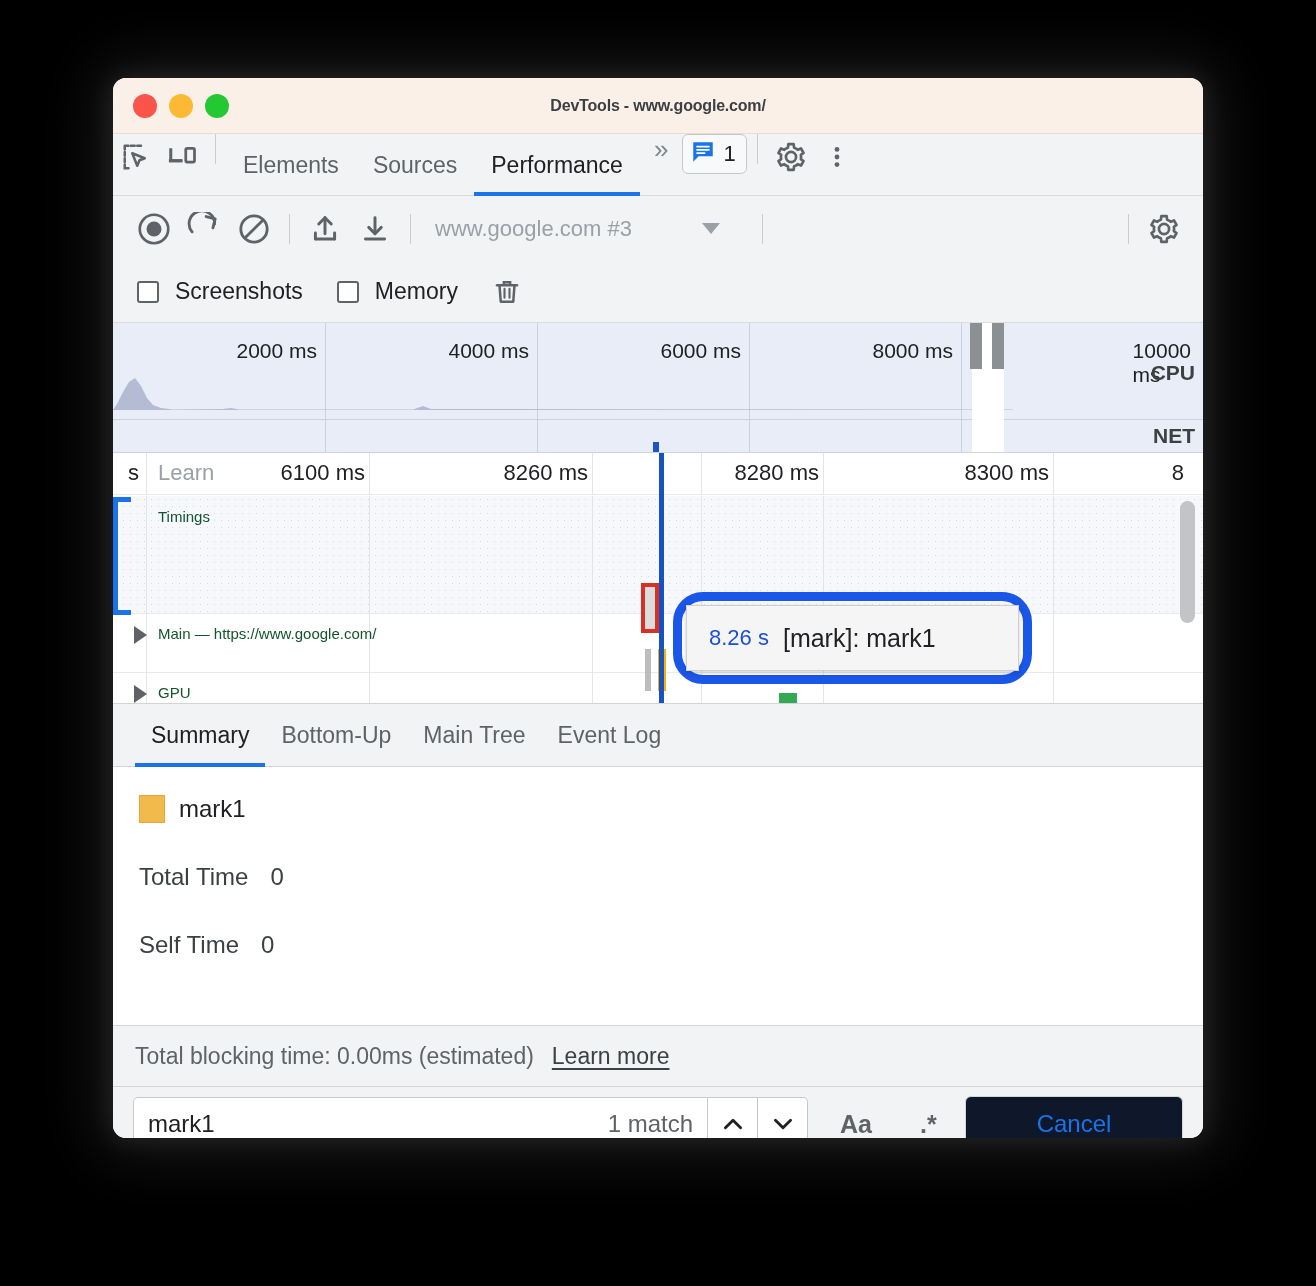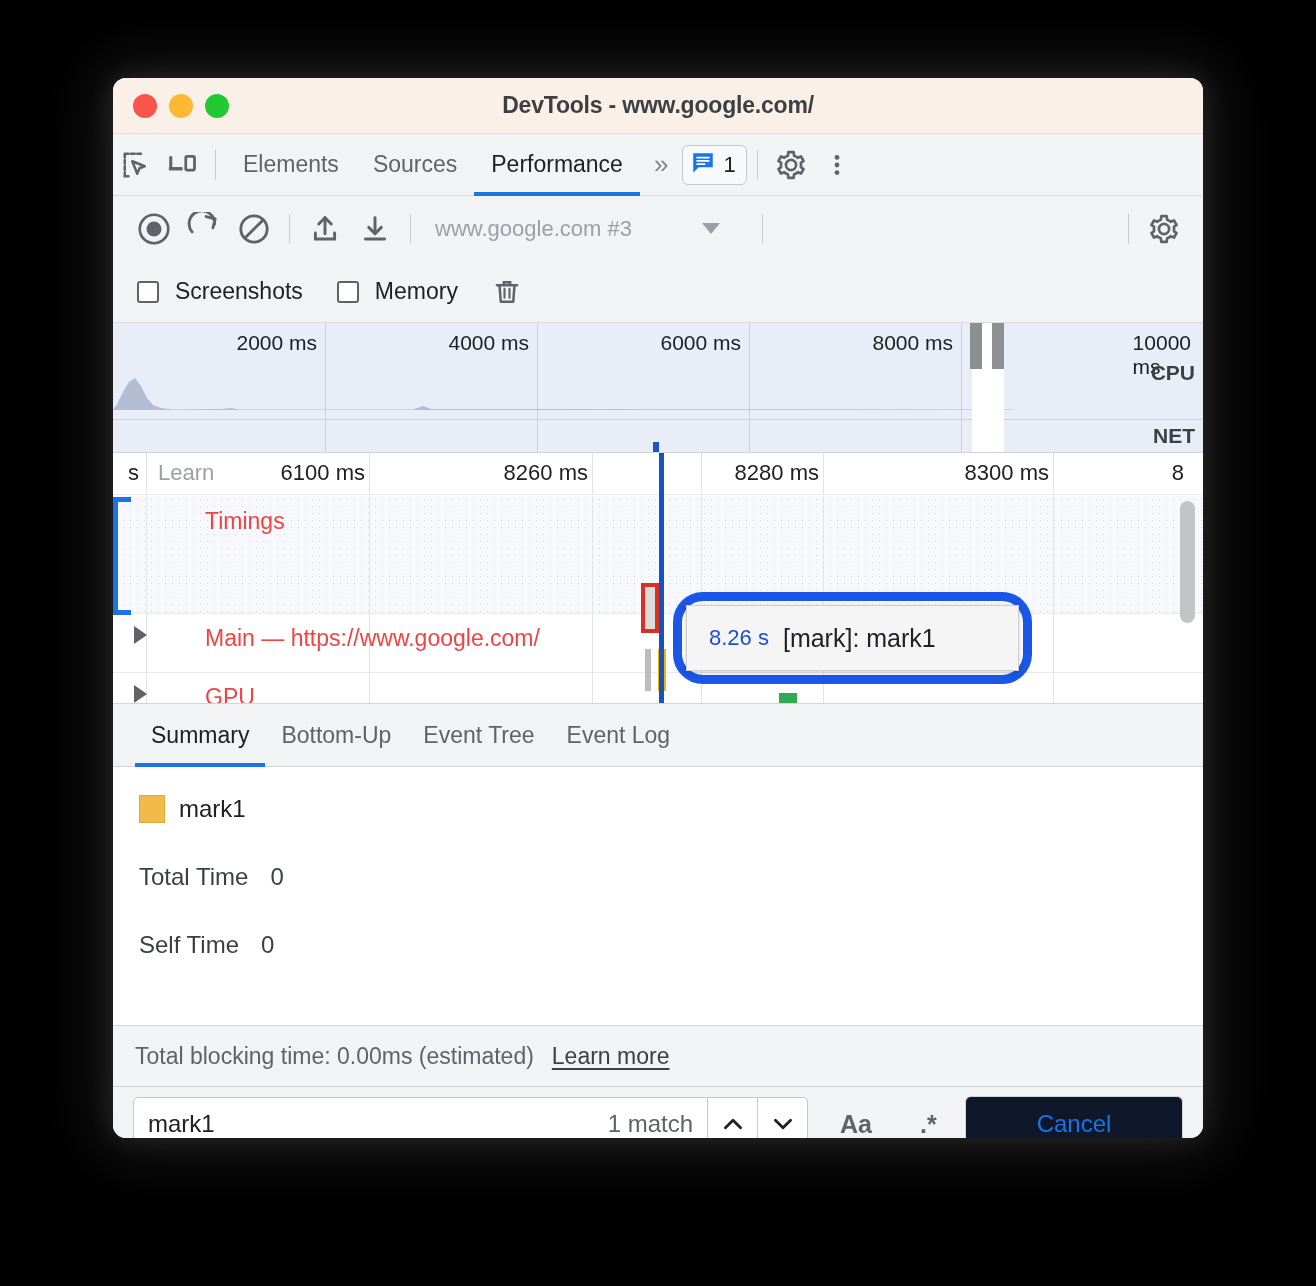--- a/index.html
+++ b/index.html
@@ -30,29 +30,29 @@
     position: relative;
     border-bottom: 1px solid #e6ddd5;
   }
   .lights { display: flex; gap: 12px; margin-left: 20px; }
   .light { width: 24px; height: 24px; border-radius: 50%; }
   .l-red { background: #fb544a; }
   .l-yellow { background: #fdb933; }
   .l-green { background: #23c832; }
   .title-text {
     position: absolute; left: 0; right: 0; text-align: center;
-    font-size: 23px; font-weight: bold; color: #3c4043;
+    font-size: 16px; font-weight: bold; color: #3c4043;
     letter-spacing: -0.2px;
   }
 
   
   .tabbar {
     height: 62px;
     background: #f1f3f4;
-    display: flex; align-items: center;
+    display: flex; align-items: flex-start;
     border-bottom: 1px solid #d8dadc;
     position: relative;
   }
   .icon-btn {
     width: 46px; height: 46px;
     display: flex; align-items: center; justify-content: center;
     color: #5f6368;
   }
   .vdiv { width: 1px; height: 30px; background: #ccc; margin: 0 10px; }
   .tab {
@@ -111,21 +111,21 @@
   
   .overview {
     height: 130px; position: relative;
     background: #e8edf8; overflow: hidden;
     border-bottom: 1px solid #cfd3dc;
   }
   .ov-grid { position: absolute; inset: 0; }
   .ov-vline { position: absolute; top: 0; bottom: 0; width: 1px; background: #c9d0e0; }
   .ov-hline { position: absolute; left: 0; right: 0; height: 1px; background: #c9d0e0; }
   .ov-tick {
-    position: absolute; top: 8px;
+    position: absolute; top: 16px;
     font-size: 21px; color: #202124;
     transform: translateX(-100%);
     padding-right: 8px;
   }
   .ov-rowlabel {
     position: absolute; right: 8px;
     font-size: 21px; font-weight: bold; color: #3c4043;
   }
   .ov-dim {
     position: absolute; top: 0; bottom: 0;
@@ -169,23 +169,22 @@
   .fl-track-main {
     position: absolute; left: 0; right: 0; top: 162px; height: 58px;
     background: #fff;
     border-bottom: 1px solid #e8eaed;
   }
   .fl-track-gpu {
     position: absolute; left: 0; right: 0; top: 221px; bottom: 0;
     background: #fff;
   }
   .fl-rowtitle {
-    position: absolute; left: 45px; font-size: 23px; color: #ef4444;
+    position: absolute; left: 45px; font-size: 15px; color: #14532d;
     white-space: nowrap;
-    margin-left: 47px;
   }
   .fl-tri {
     position: absolute; width: 0; height: 0;
     border-top: 9px solid transparent;
     border-bottom: 9px solid transparent;
     border-left: 13px solid #5f6368;
   }
   .sel-bracket {
     position: absolute; left: 0; top: 44px;
     width: 18px; height: 118px;
@@ -503,21 +502,21 @@
     <div class="tip-ring" style="left:560px; top:139px; width:359px; height:92px;"></div>
     <div class="tooltip" style="left:573px; top:152px; width:333px; height:66px;">
       <span class="tip-time">8.26 s</span>
       <span class="tip-name">[mark]: mark1</span>
     </div>
   </div>
 
   <div class="dtabs">
     <div class="dtab active">Summary</div>
     <div class="dtab">Bottom-Up</div>
-    <div class="dtab">Event Tree</div>
+    <div class="dtab">Main Tree</div>
     <div class="dtab">Event Log</div>
   </div>
 
   <div class="summary">
     <div class="sum-row">
       <div class="swatch"></div>
       <div class="sum-title">mark1</div>
     </div>
     <div class="sum-row">
       <div class="sum-key">Total Time</div>

